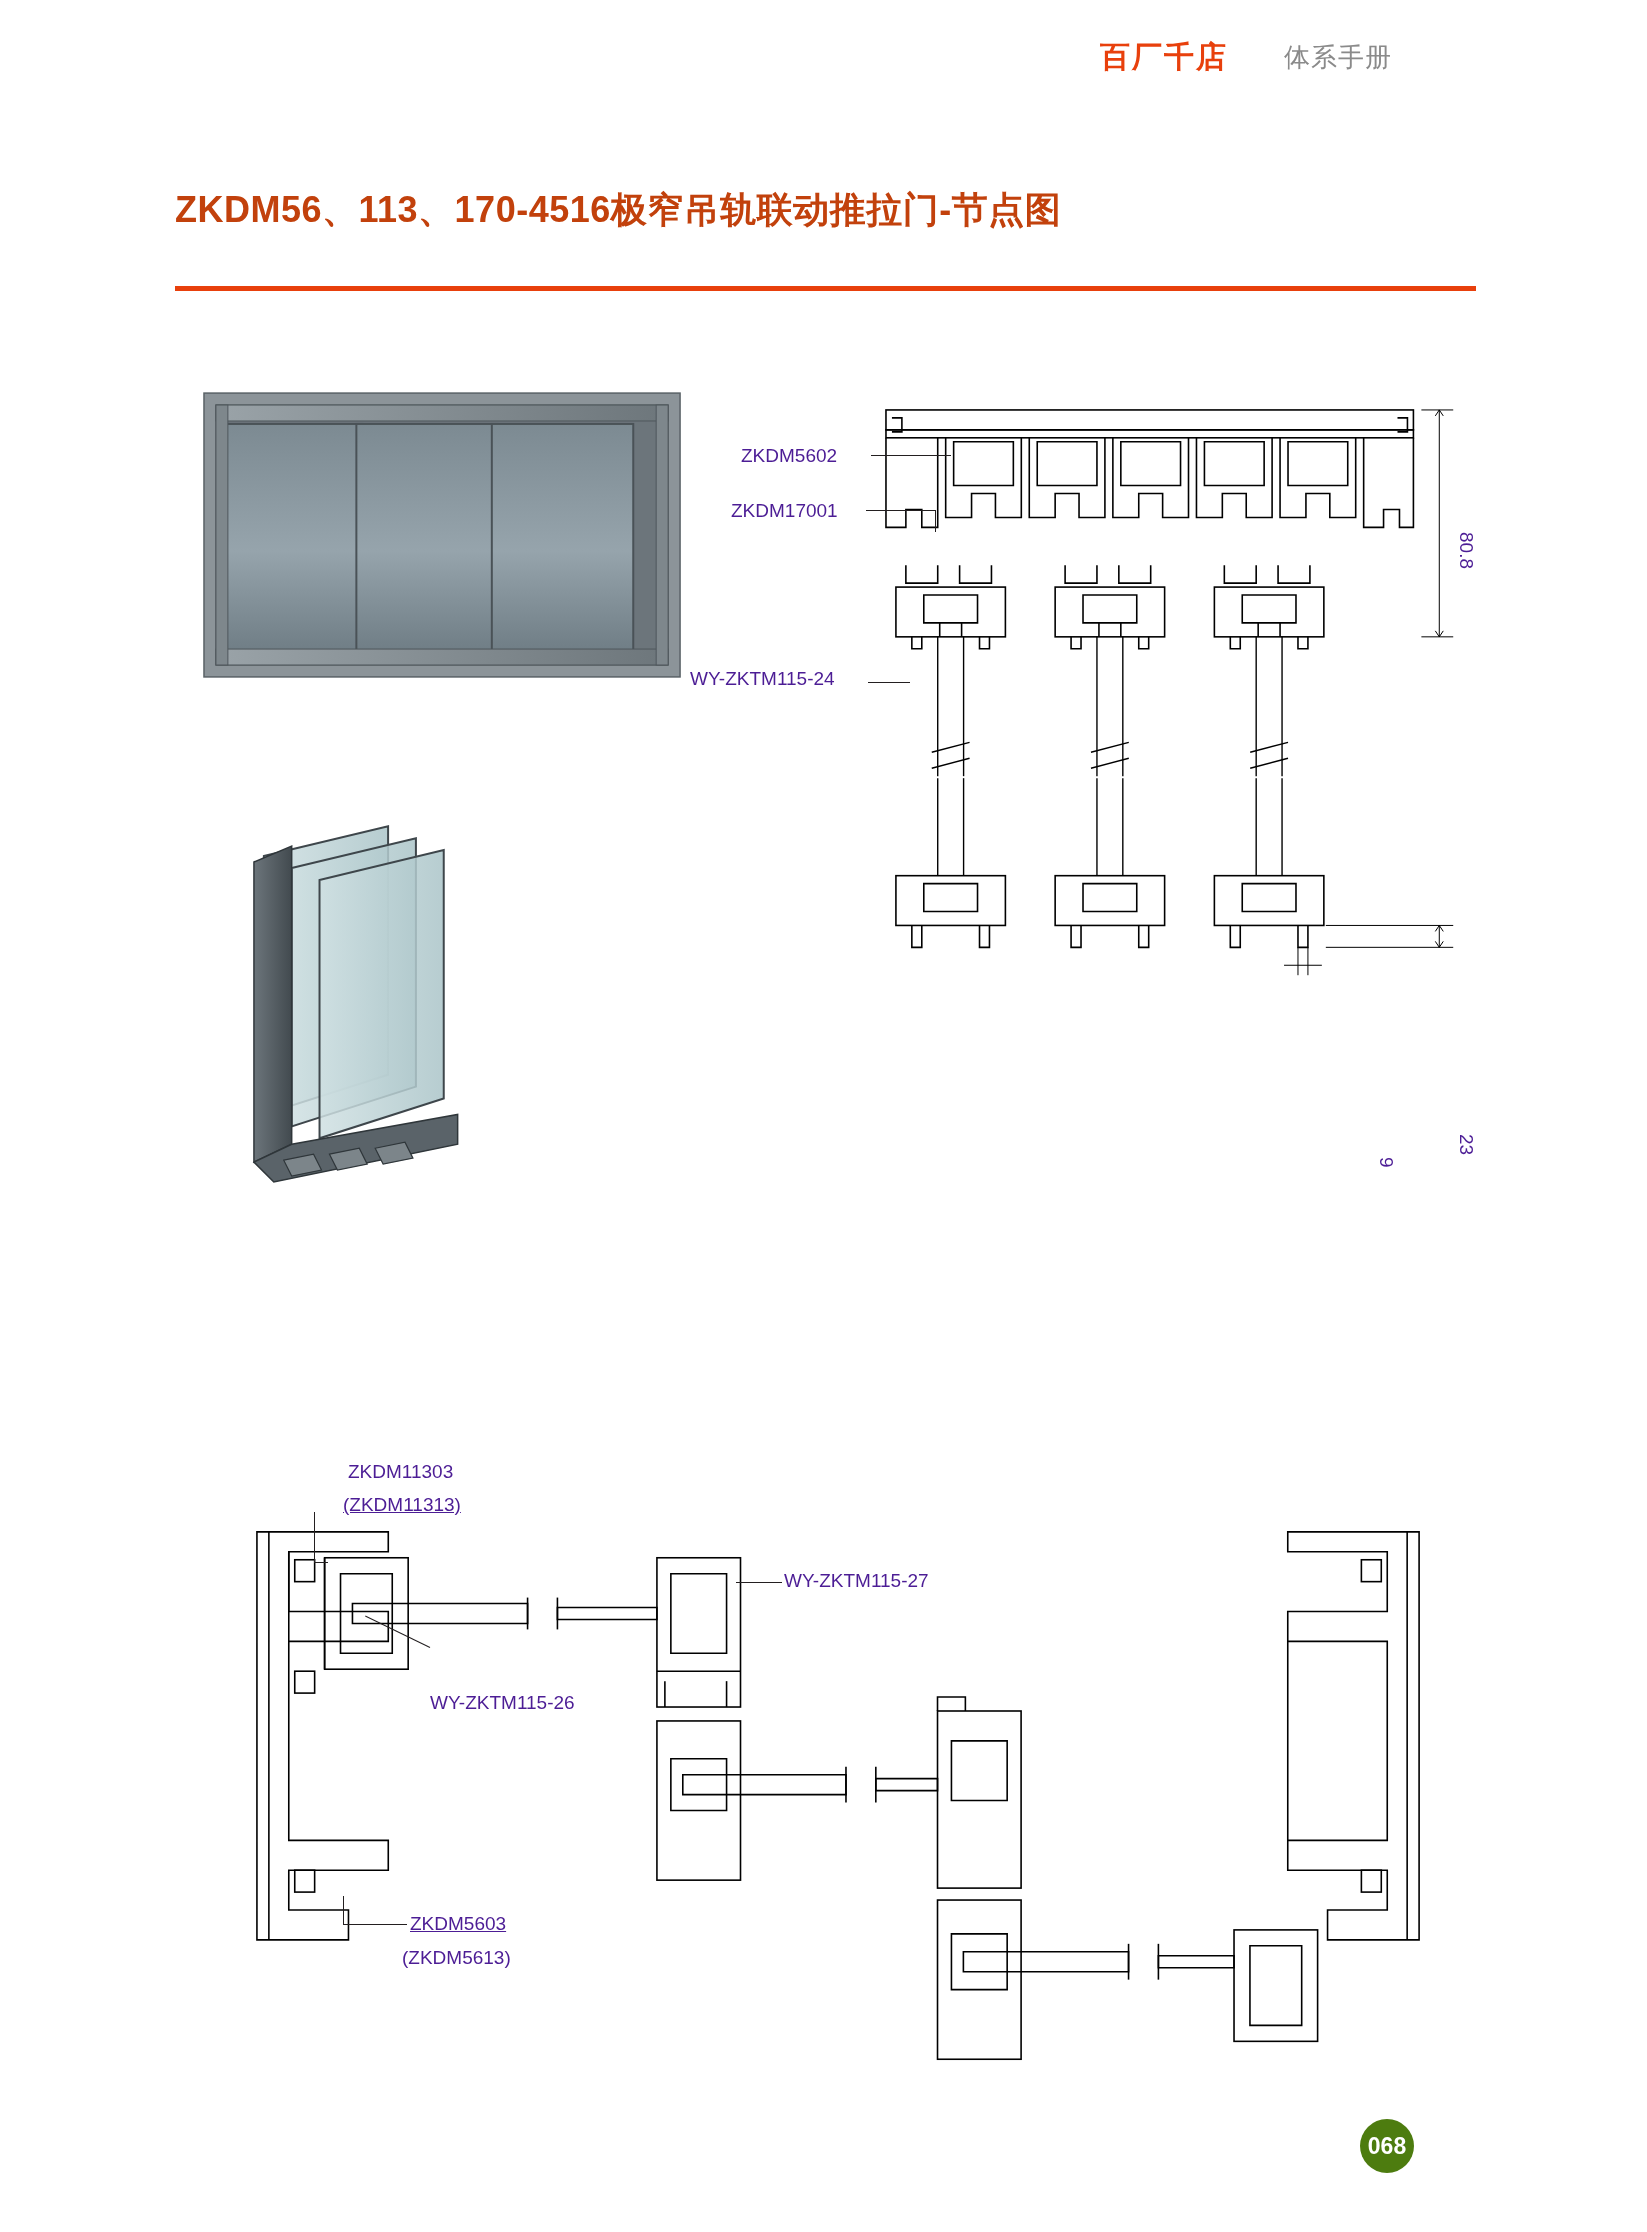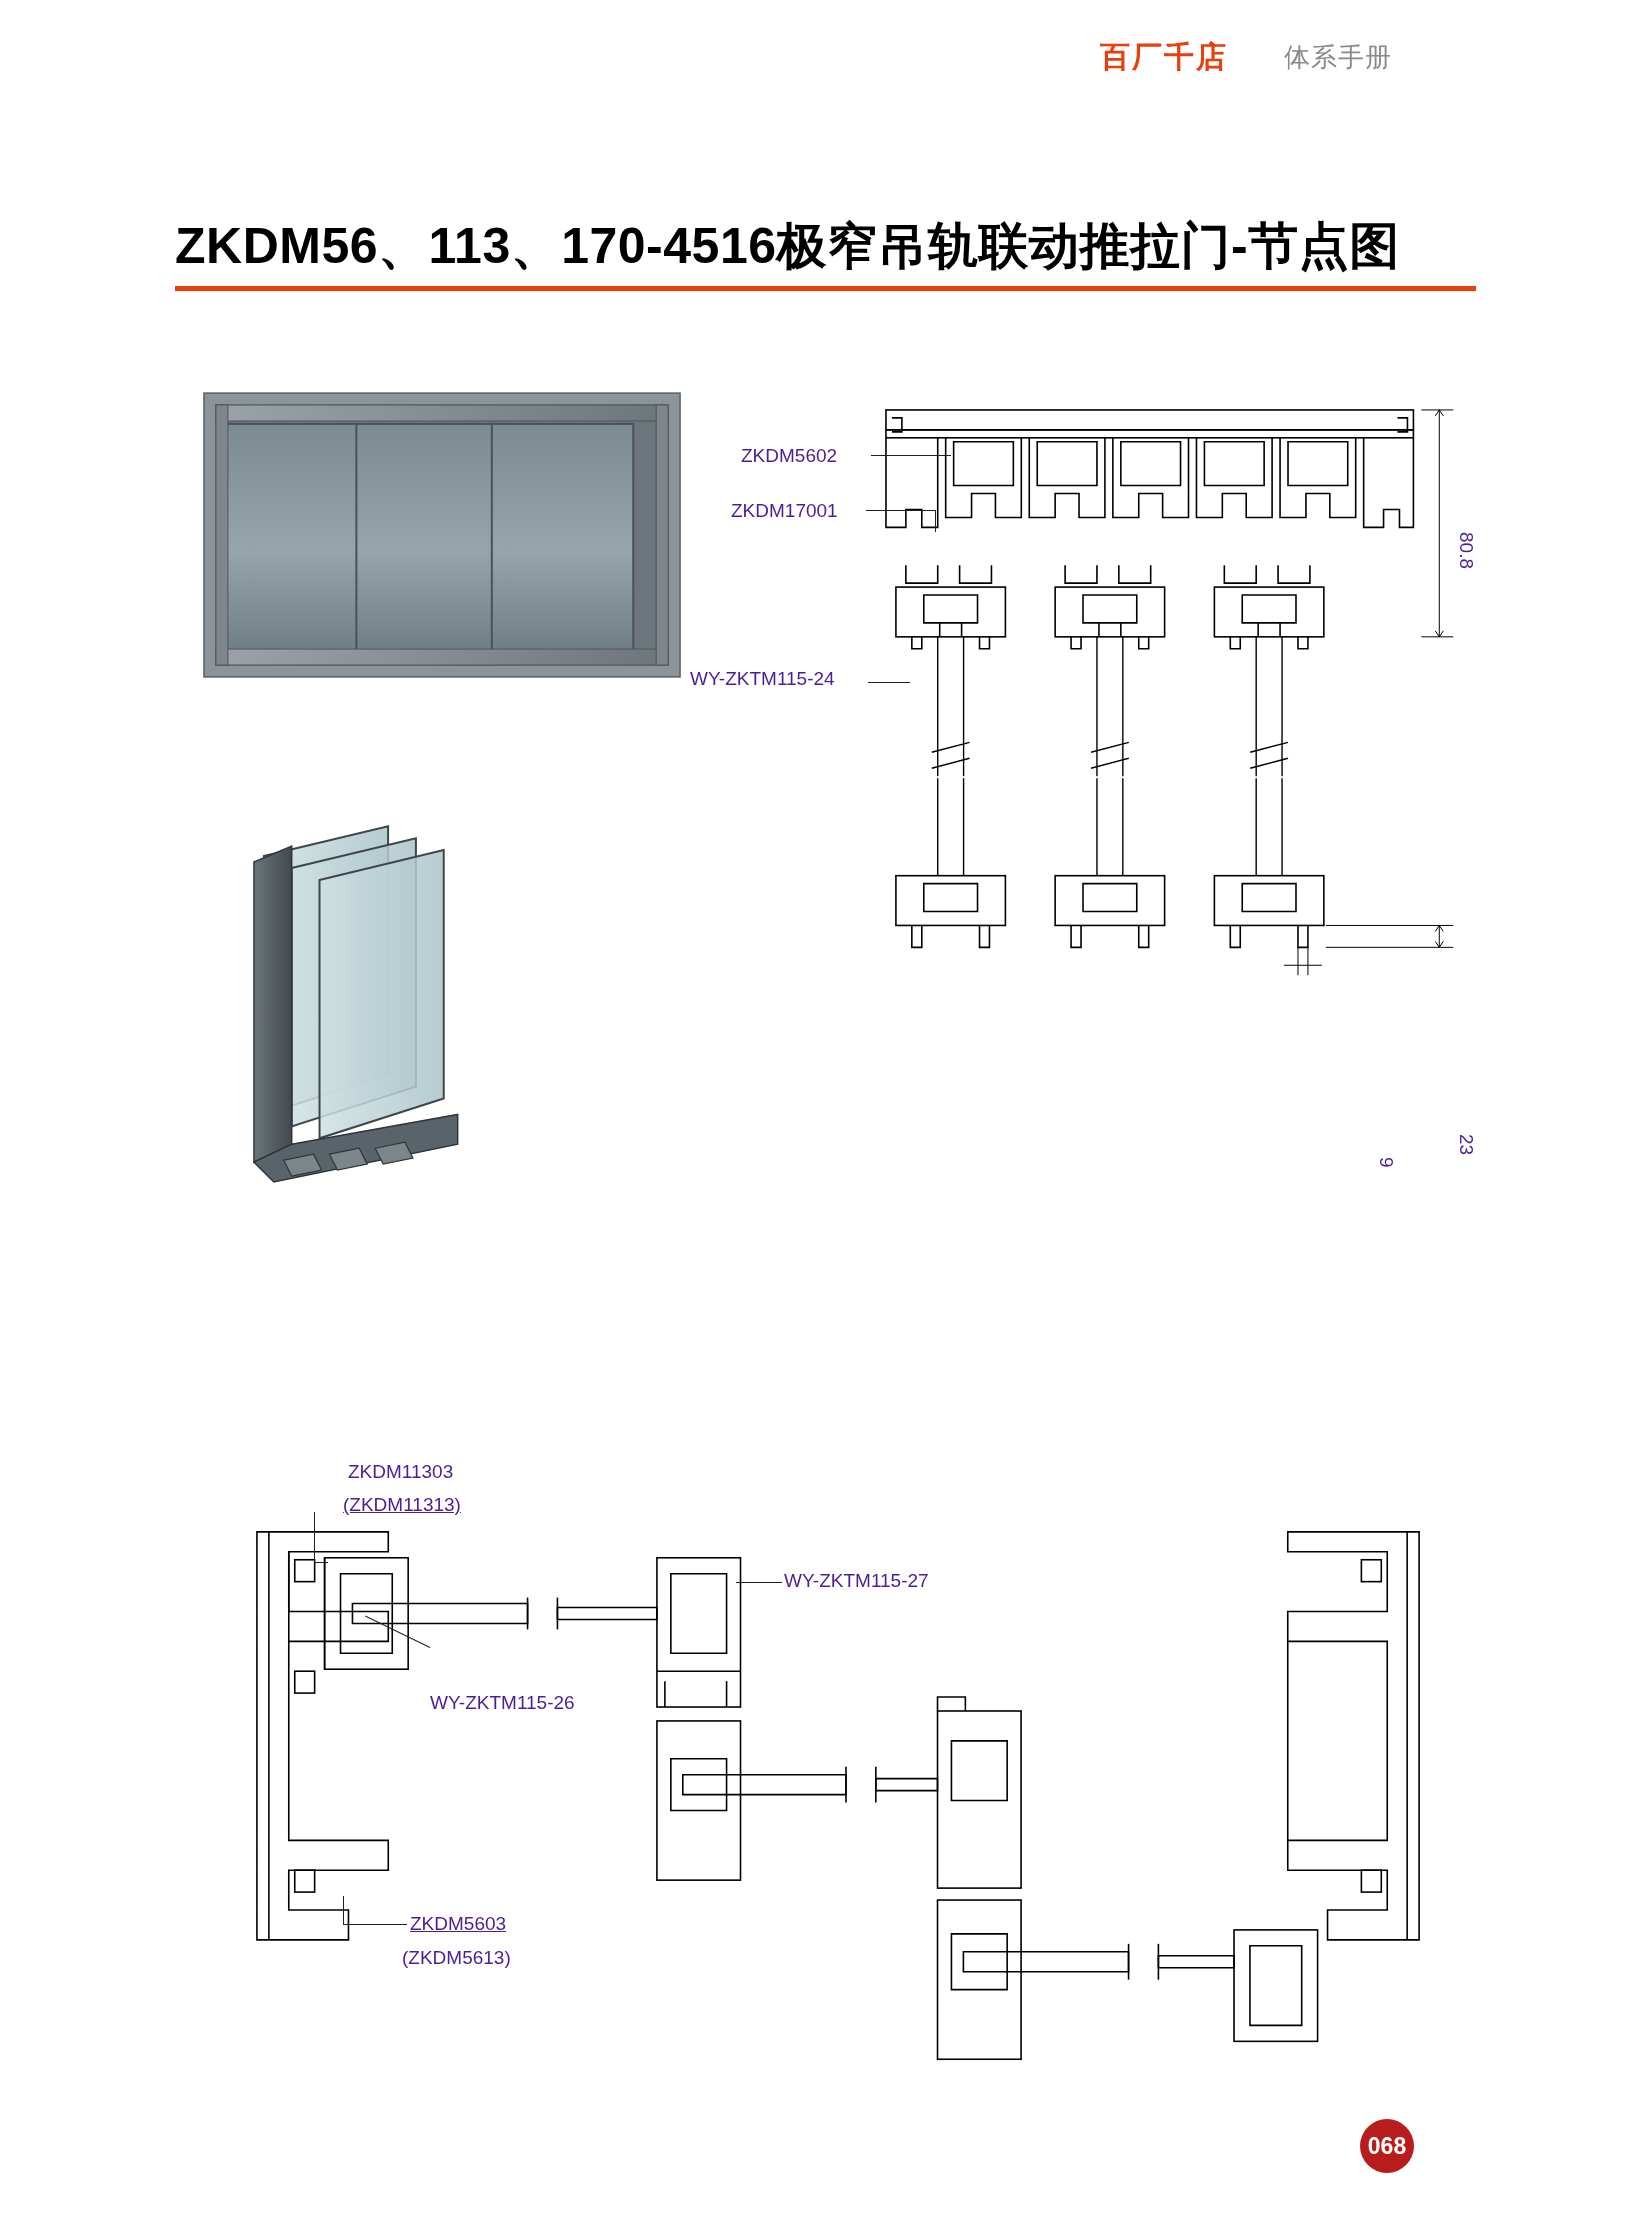--- a/index.html
+++ b/index.html
@@ -40,45 +40,45 @@
     color: #8a8a8a;
     letter-spacing: 1px;
     line-height: 1;
     margin-left: 48px;
   }
 
   
   .title {
     position: absolute;
     left: 175px;
-    top: 213px;
-    font-size: 50px;
+    top: 186px;
+    font-size: 36px;
     font-weight: bold;
-    color: #000000;
+    color: #c2410c;
     letter-spacing: 0.5px;
     white-space: nowrap;
   }
   .title-rule {
     position: absolute;
     left: 175px;
     top: 286px;
     width: 1337px;
     height: 5px;
     background: #E8400C;
   }
 
   
   .page-number {
     position: absolute;
     right: 62px;
     bottom: 60px;
     width: 54px;
     height: 54px;
     border-radius: 50%;
-    background: #b91c1c;
+    background: #4d7c0f;
     color: #ffffff;
     font-size: 23px;
     display: flex;
     align-items: center;
     justify-content: center;
     font-weight: bold;
   }
 
   
   .lbl {

